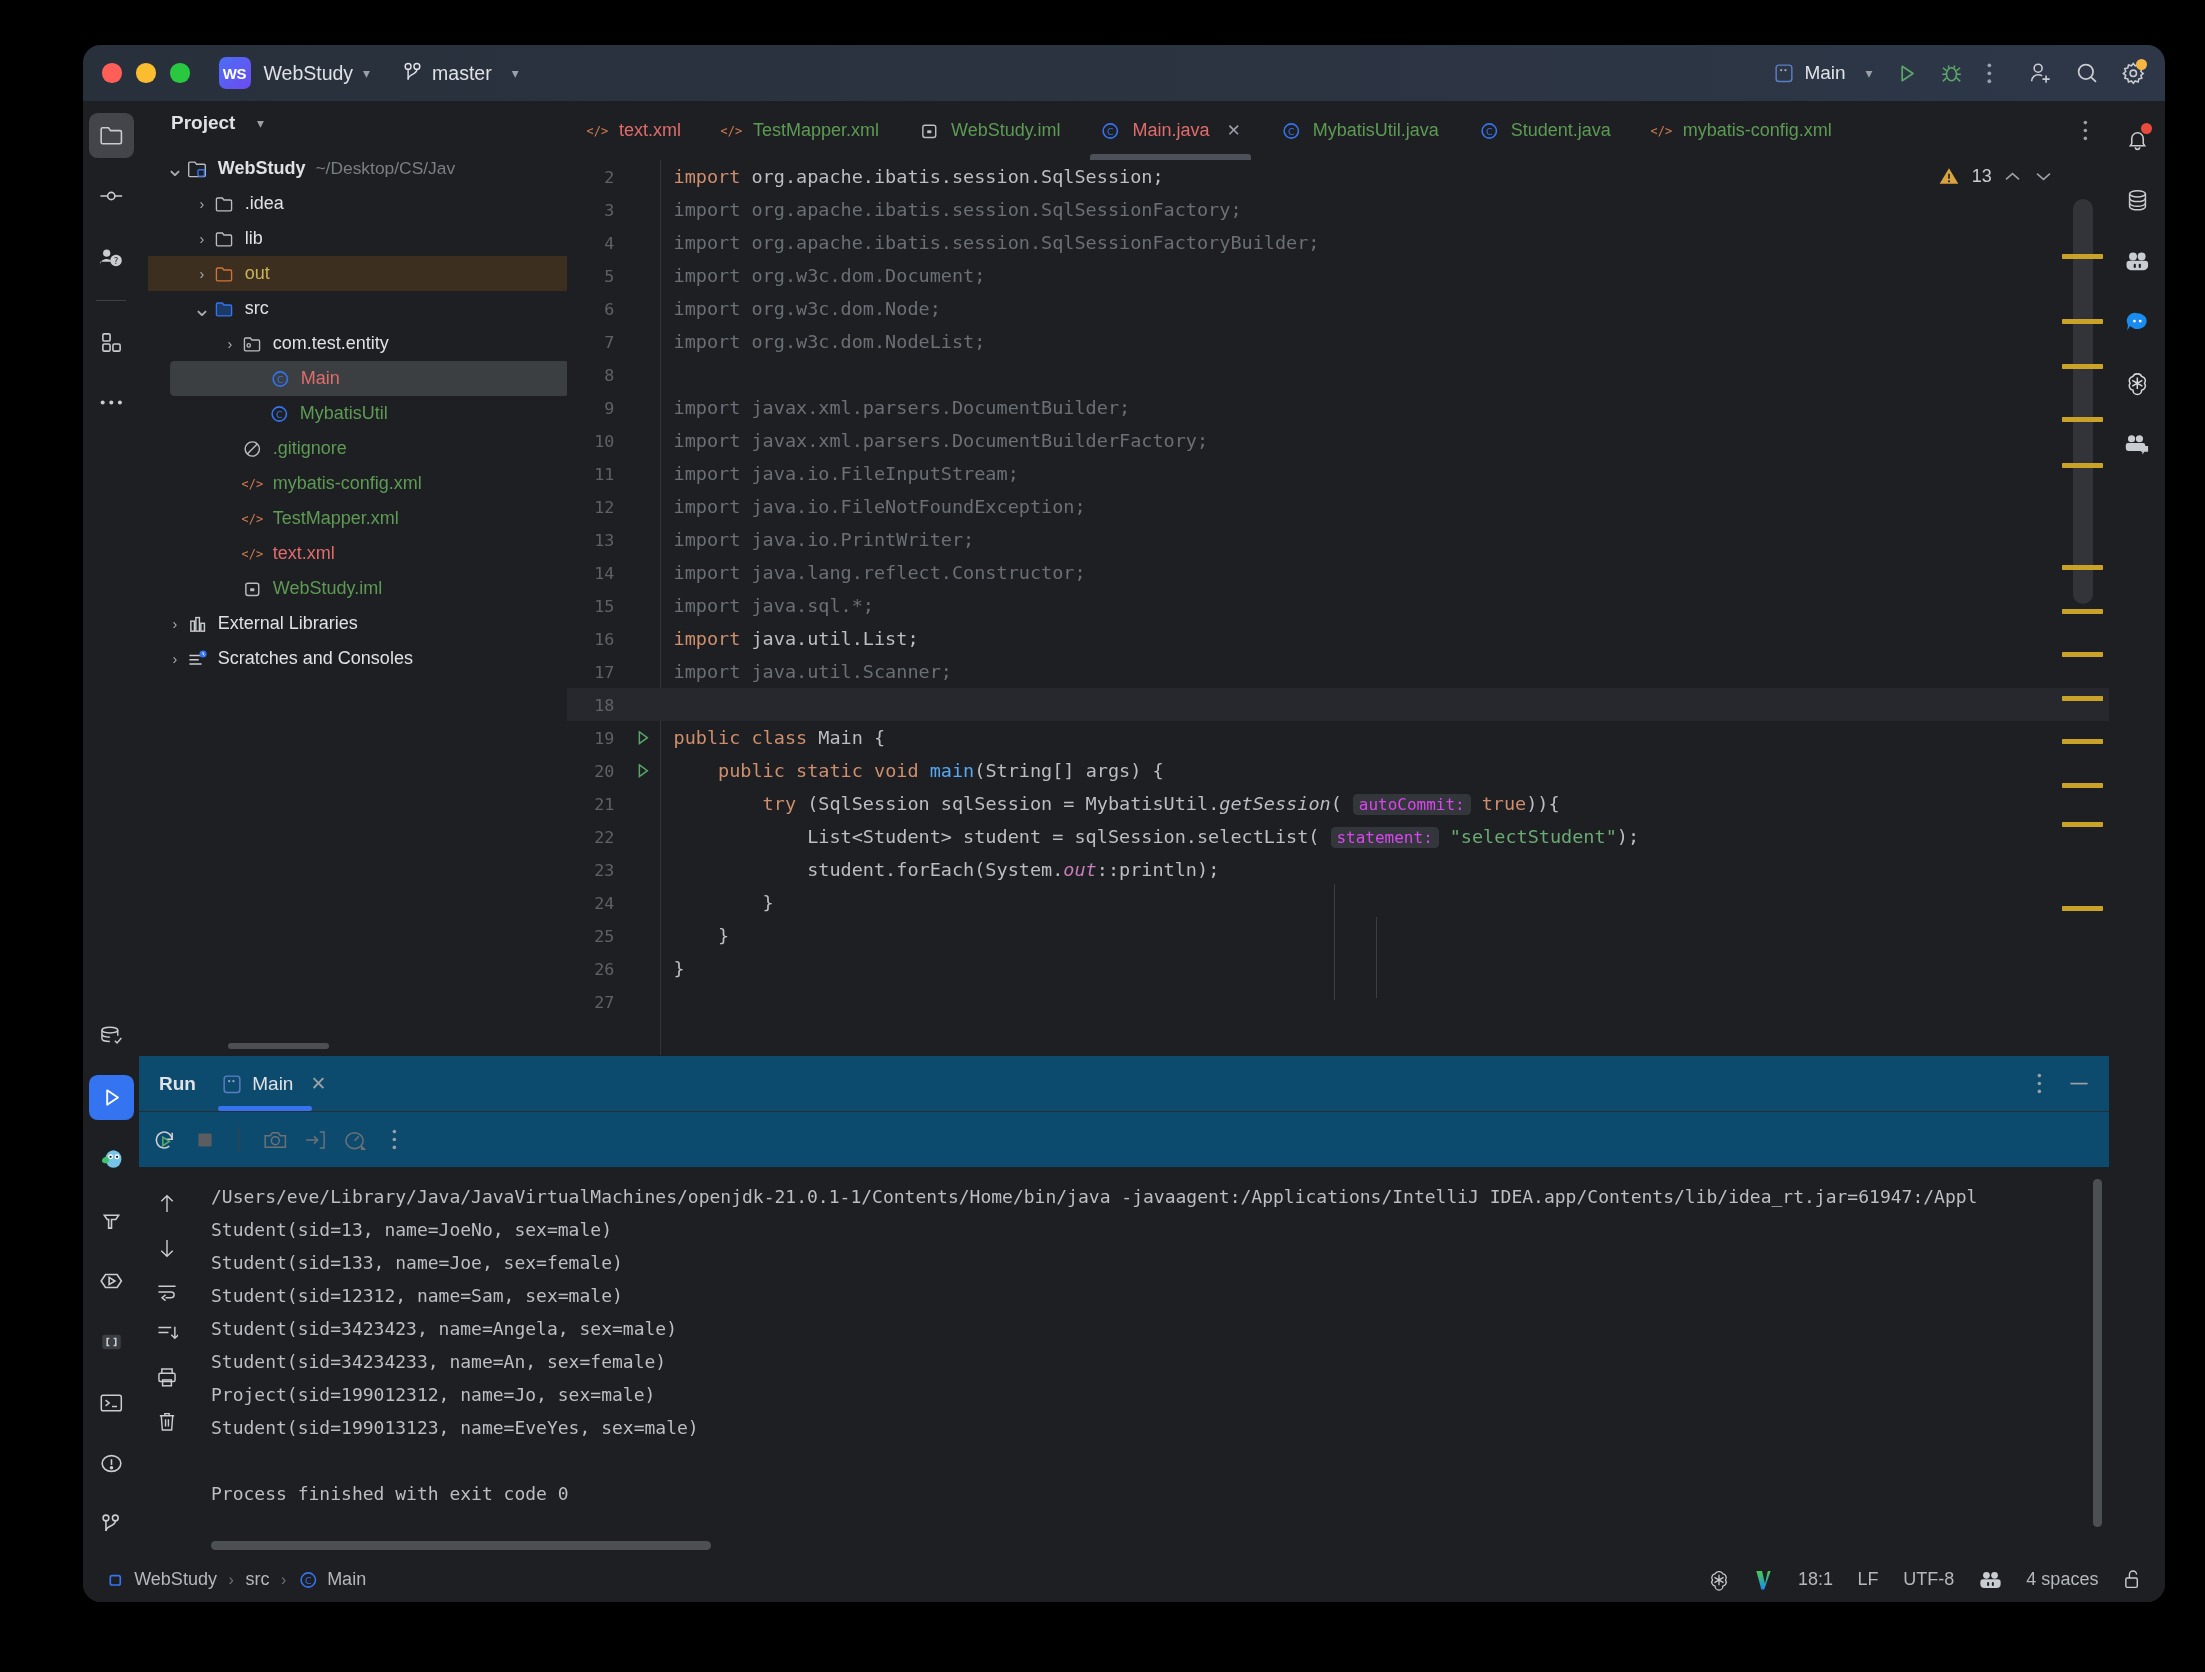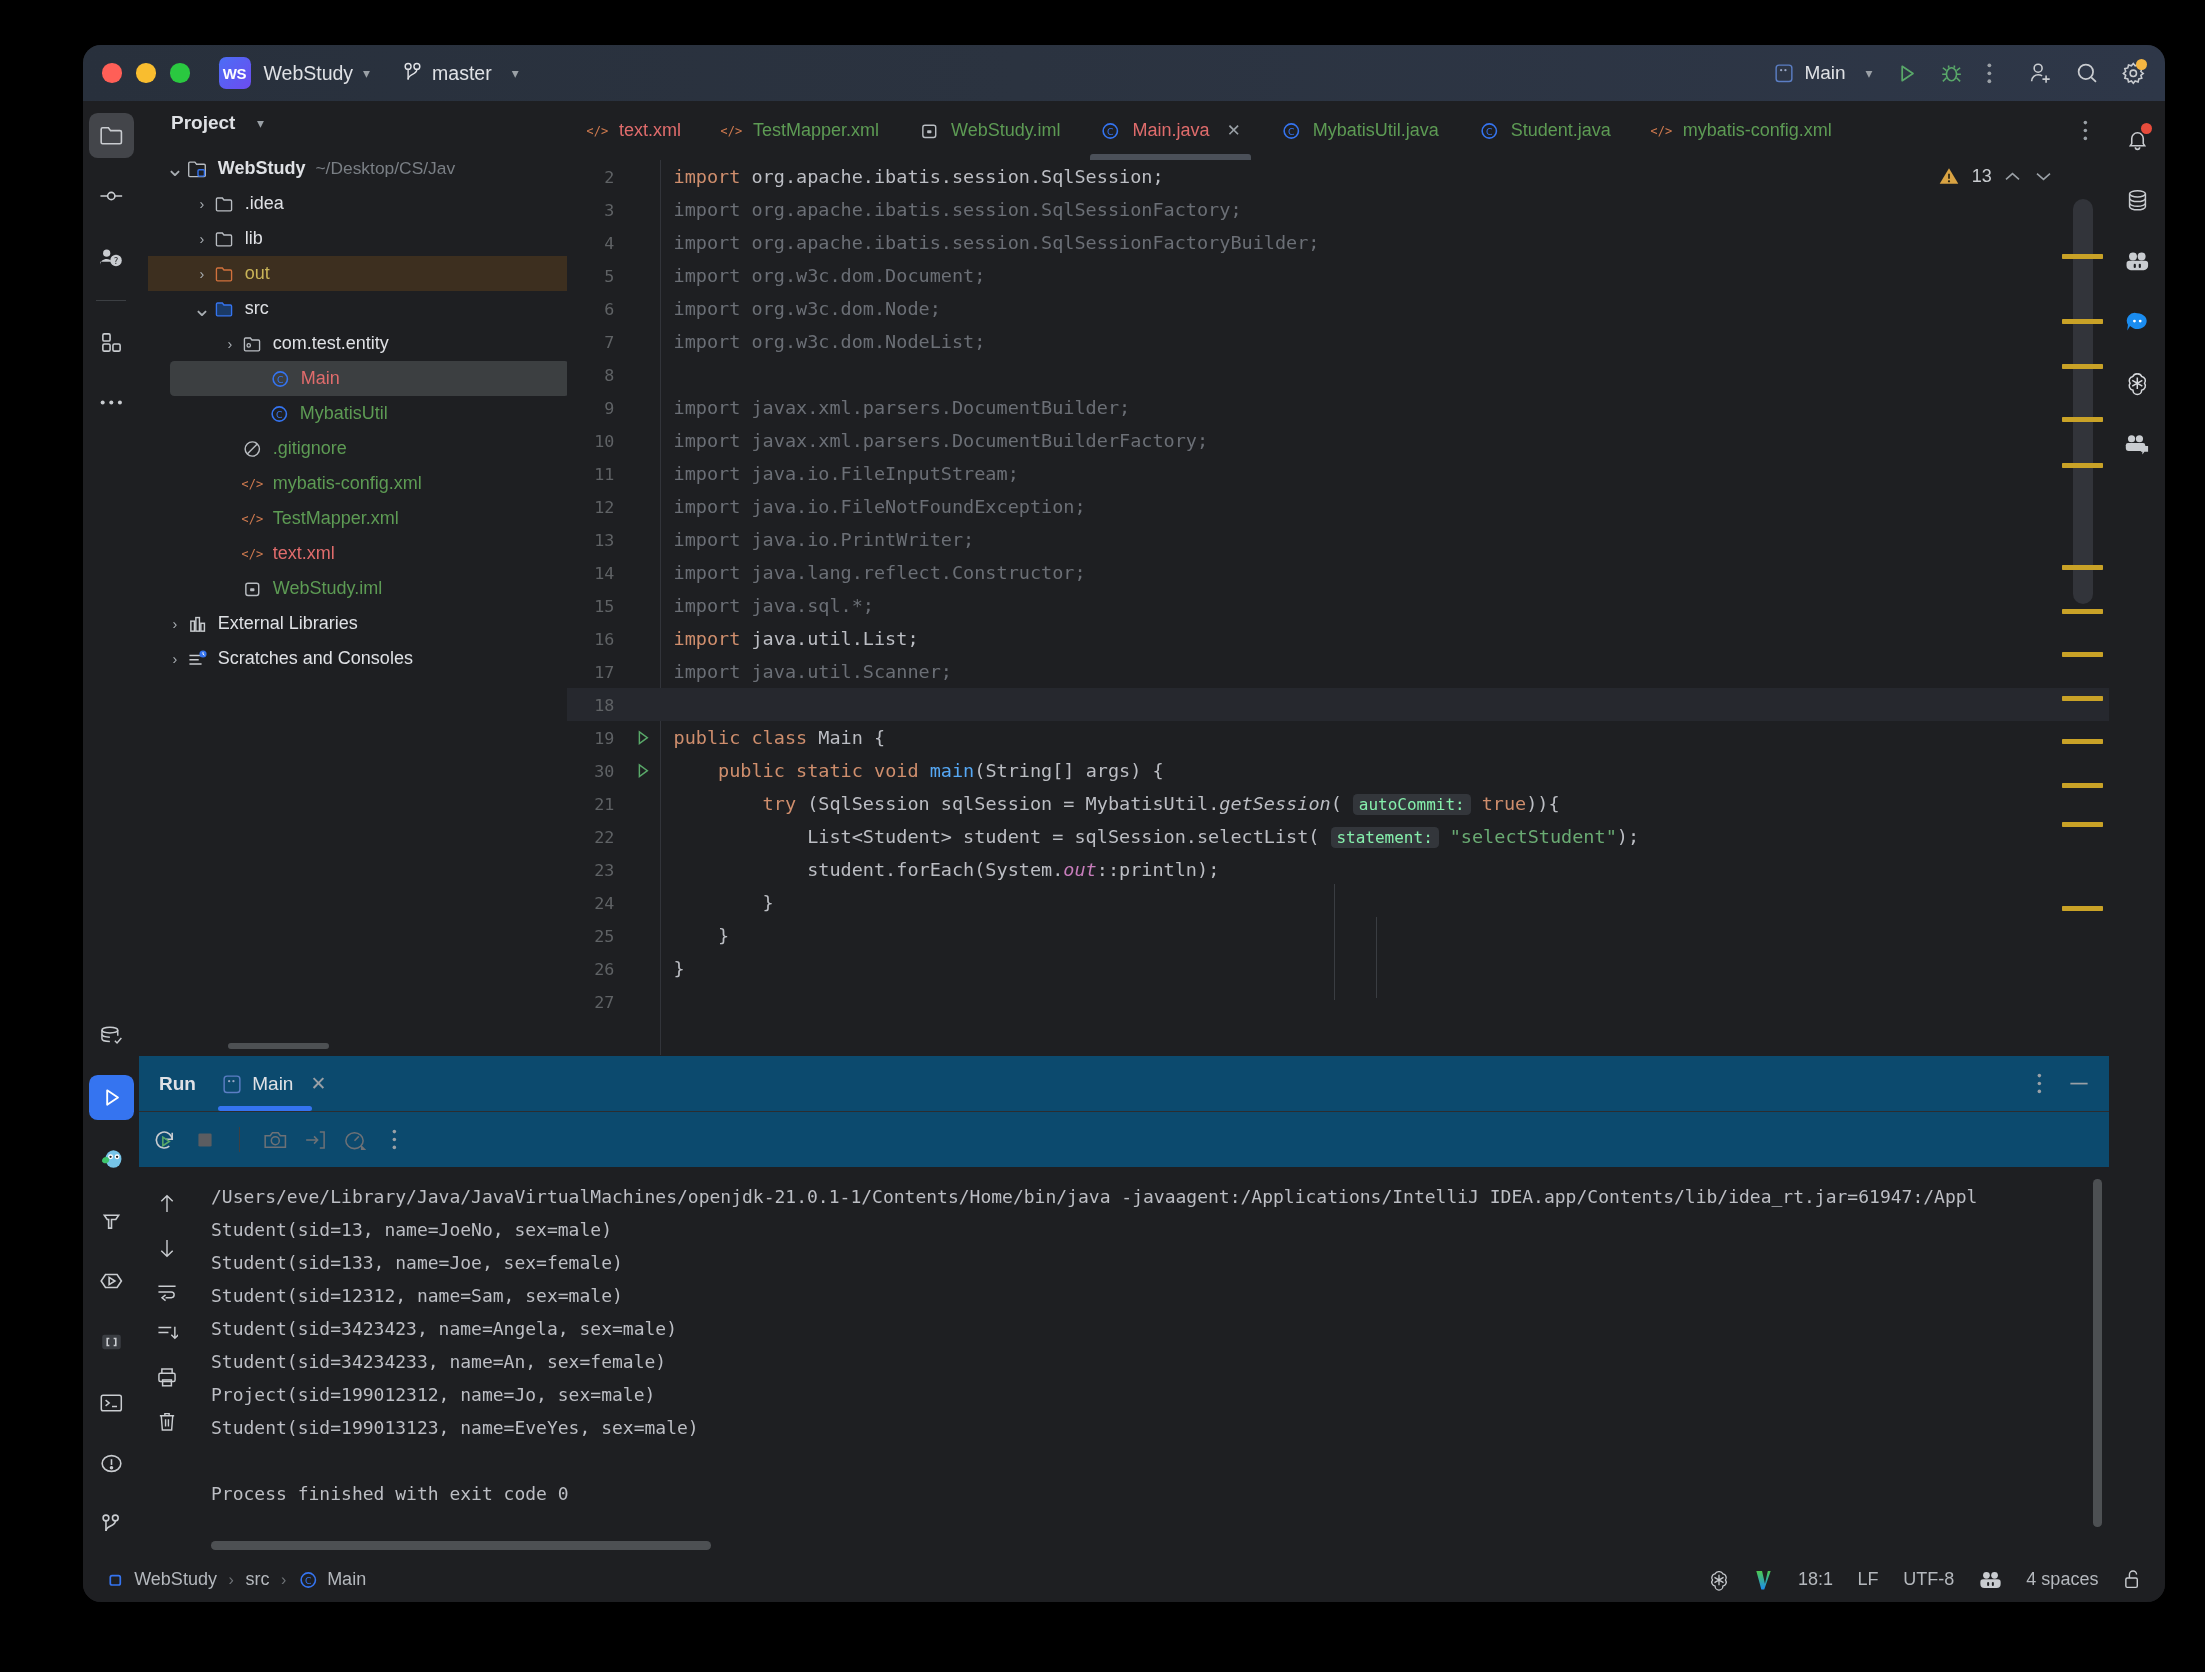--- a/index.html
+++ b/index.html
@@ -104,21 +104,21 @@
   .ln{ width:59px; flex:0 0 59px; text-align:right; padding-right:11.6px; color:#5f6265; font-size:16.7px;}
   .gut{ width:33px; flex:0 0 33px; display:flex; align-items:center; justify-content:center;}
   .codetxt{ padding-left:14.5px; color:#bcbec4;}
   .gutline{ position:absolute; left:93px; top:0; bottom:0; width:0.7px; background:#32343a;}
   .dim{ color:#6b6f76; }
   .kw{ color:#cf8e6d; }
   .str{ color:#6aab73; }
   .fn{ color:#56a8f5; }
   .meth-it{ color:#bcbec4; font-style:italic;}
   .field-it{ color:#c77dbb; font-style:italic;}
-  .hint{ background:#33363b; color:#86efac; border-radius:4.3px; padding:0.7px 5.8px; font-size:16px;}
+  .hint{ background:#33363b; color:#d946ef; border-radius:4.3px; padding:0.7px 5.8px; font-size:16px;}
   .indent-guide{ position:absolute; width:0.7px; background:#3a3d42;}
   .mm-track{ position:absolute; right:16px; top:39px; width:20px; height:405px; background:#32343a; border-radius:10px;}
   .mm-dash{ position:absolute; right:5.8px; width:41px; height:5px; background:#c9a227; border-radius:0.7px;}
 
   
   .runpanel{ position:absolute; left:56px; top:1011px; right:56px; bottom:45px; background:#0c4a6e;}
   .run-head{ height:55px; display:flex; align-items:center; padding-left:20px; gap:22px; position:relative;}
   .run-title{ color:#dfe1e5; font-size:19px; font-weight:bold;}
   .run-tab{ display:flex; align-items:center; gap:10px; position:relative; padding:0 4.3px; height:55px;}
   .run-tab::after{ content:""; position:absolute; left:0; right:19px; bottom:0; height:5px; background:#3574f0; border-radius:2.9px;}
@@ -660,21 +660,21 @@
             <div class="cl"><span class="ln">12</span><span class="gut"></span><span class="codetxt"><span class="dim">import java.io.FileNotFoundException;</span></span></div>
             <div class="cl"><span class="ln">13</span><span class="gut"></span><span class="codetxt"><span class="dim">import java.io.PrintWriter;</span></span></div>
             <div class="cl"><span class="ln">14</span><span class="gut"></span><span class="codetxt"><span class="dim">import java.lang.reflect.Constructor;</span></span></div>
             <div class="cl"><span class="ln">15</span><span class="gut"></span><span class="codetxt"><span class="dim">import java.sql.*;</span></span></div>
             <div class="cl"><span class="ln">16</span><span class="gut"></span><span class="codetxt"><span class="kw">import</span> java.util.List;</span></div>
             <div class="cl"><span class="ln">17</span><span class="gut"></span><span class="codetxt"><span class="dim">import java.util.Scanner;</span></span></div>
             <div class="cl cur"><span class="ln">18</span><span class="gut"></span><span class="codetxt"></span></div>
             <div class="cl"><span class="ln">19</span><span class="gut"><svg width="16" height="17.4" viewBox="0 0 22 24">
                   <path d="M6 4 L17 12 L6 20 Z" fill="none" stroke="#59a869" stroke-width="2"></path>
                 </svg></span><span class="codetxt"><span class="kw">public class</span> Main {</span></div>
-            <div class="cl"><span class="ln">30</span><span class="gut"><svg width="16" height="17.4" viewBox="0 0 22 24">
+            <div class="cl"><span class="ln">20</span><span class="gut"><svg width="16" height="17.4" viewBox="0 0 22 24">
                   <path d="M6 4 L17 12 L6 20 Z" fill="none" stroke="#59a869" stroke-width="2"></path>
                 </svg></span><span class="codetxt">    <span class="kw">public static void</span> <span class="fn">main</span>(String[] args) {</span></div>
             <div class="cl"><span class="ln">21</span><span class="gut"></span><span class="codetxt">        <span class="kw">try</span> (SqlSession sqlSession = MybatisUtil.<span class="meth-it">getSession</span>( <span class="hint">autoCommit:</span> <span class="kw">true</span>)){</span></div>
             <div class="cl"><span class="ln">22</span><span class="gut"></span><span class="codetxt">            List&lt;Student&gt; student = sqlSession.selectList( <span class="hint">statement:</span> <span class="str">"selectStudent"</span>);</span></div>
             <div class="cl"><span class="ln">23</span><span class="gut"></span><span class="codetxt">            student.forEach(System.<span class="field-it">out</span>::println);</span></div>
             <div class="cl"><span class="ln">24</span><span class="gut"></span><span class="codetxt">        }</span></div>
             <div class="cl"><span class="ln">25</span><span class="gut"></span><span class="codetxt">    }</span></div>
             <div class="cl"><span class="ln">26</span><span class="gut"></span><span class="codetxt">}</span></div>
             <div class="cl"><span class="ln">27</span><span class="gut"></span><span class="codetxt"></span></div>
           </div>

